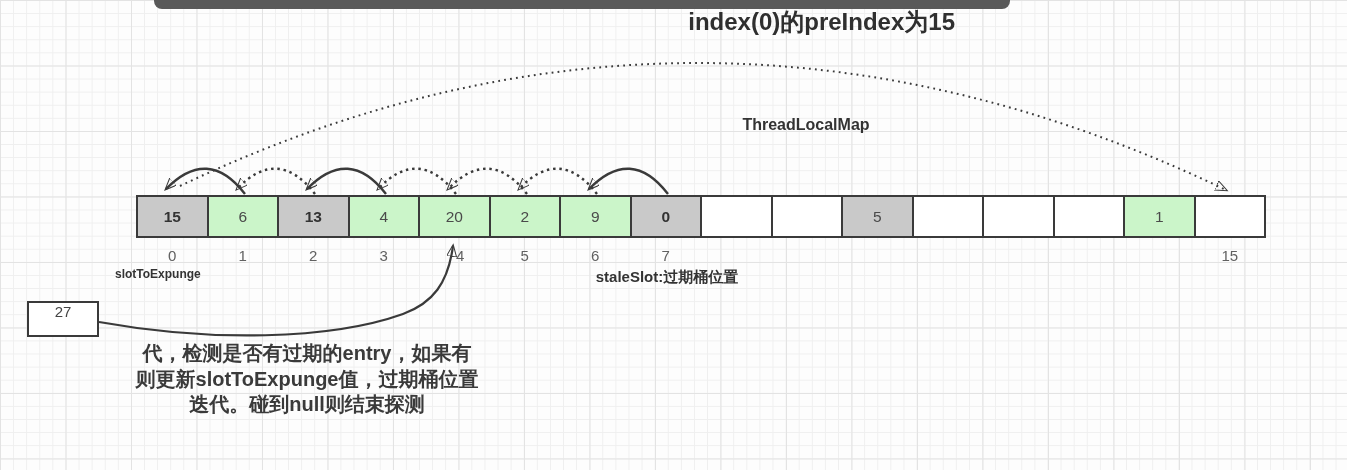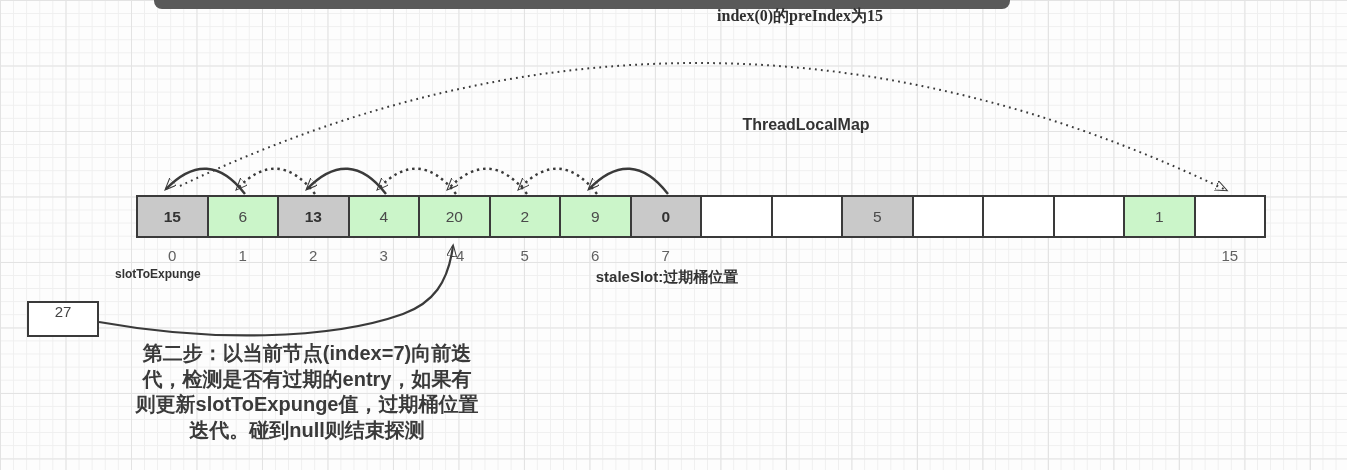--- a/index.html
+++ b/index.html
@@ -17,21 +17,21 @@
     background-size: 65.5px 65.5px, 65.5px 65.5px, 13.1px 13.1px, 13.1px 13.1px;
   }
 
   .topbar {
     position:absolute; left:154px; top:0; width:856px; height:9px;
     background:var(--bar,#595959); border-radius:0 0 8px 8px;
   }
 
   .title {
     position:absolute; left:645px; top:6px; width:310px;
-    text-align:center; font-size:16px; font-weight:bold; color:#2f2f2f;font-family:Liberation Serif, serif;
+    text-align:right; font-size:24px; font-weight:bold; color:#2f2f2f;
   }
 
   .map-label {
     position:absolute; left:700px; top:116px; width:212px;
     text-align:center; font-size:16px; font-weight:bold; color:#333;
   }
 
   .overlay {
     position:absolute; left:0; top:0; width:1347px; height:470px;
     z-index:5; pointer-events:none;
@@ -175,19 +175,18 @@
   <div class="idx" style="left:1194.5px">15</div>
 
   <div class="slot-label">slotToExpunge</div>
   <div class="stale-label">staleSlot:过期桶位置</div>
 
   <div class="callout-box">
     <span>27</span>
   </div>
 
   <div class="note">
-    <div>第二步：以当前节点(index=7)向前迭</div>
     <div>代，检测是否有过期的entry，如果有</div>
     <div>则更新slotToExpunge值，过期桶位置</div>
     <div>迭代。碰到null则结束探测</div>
   </div>
 
 </div>
 
 </body></html>

